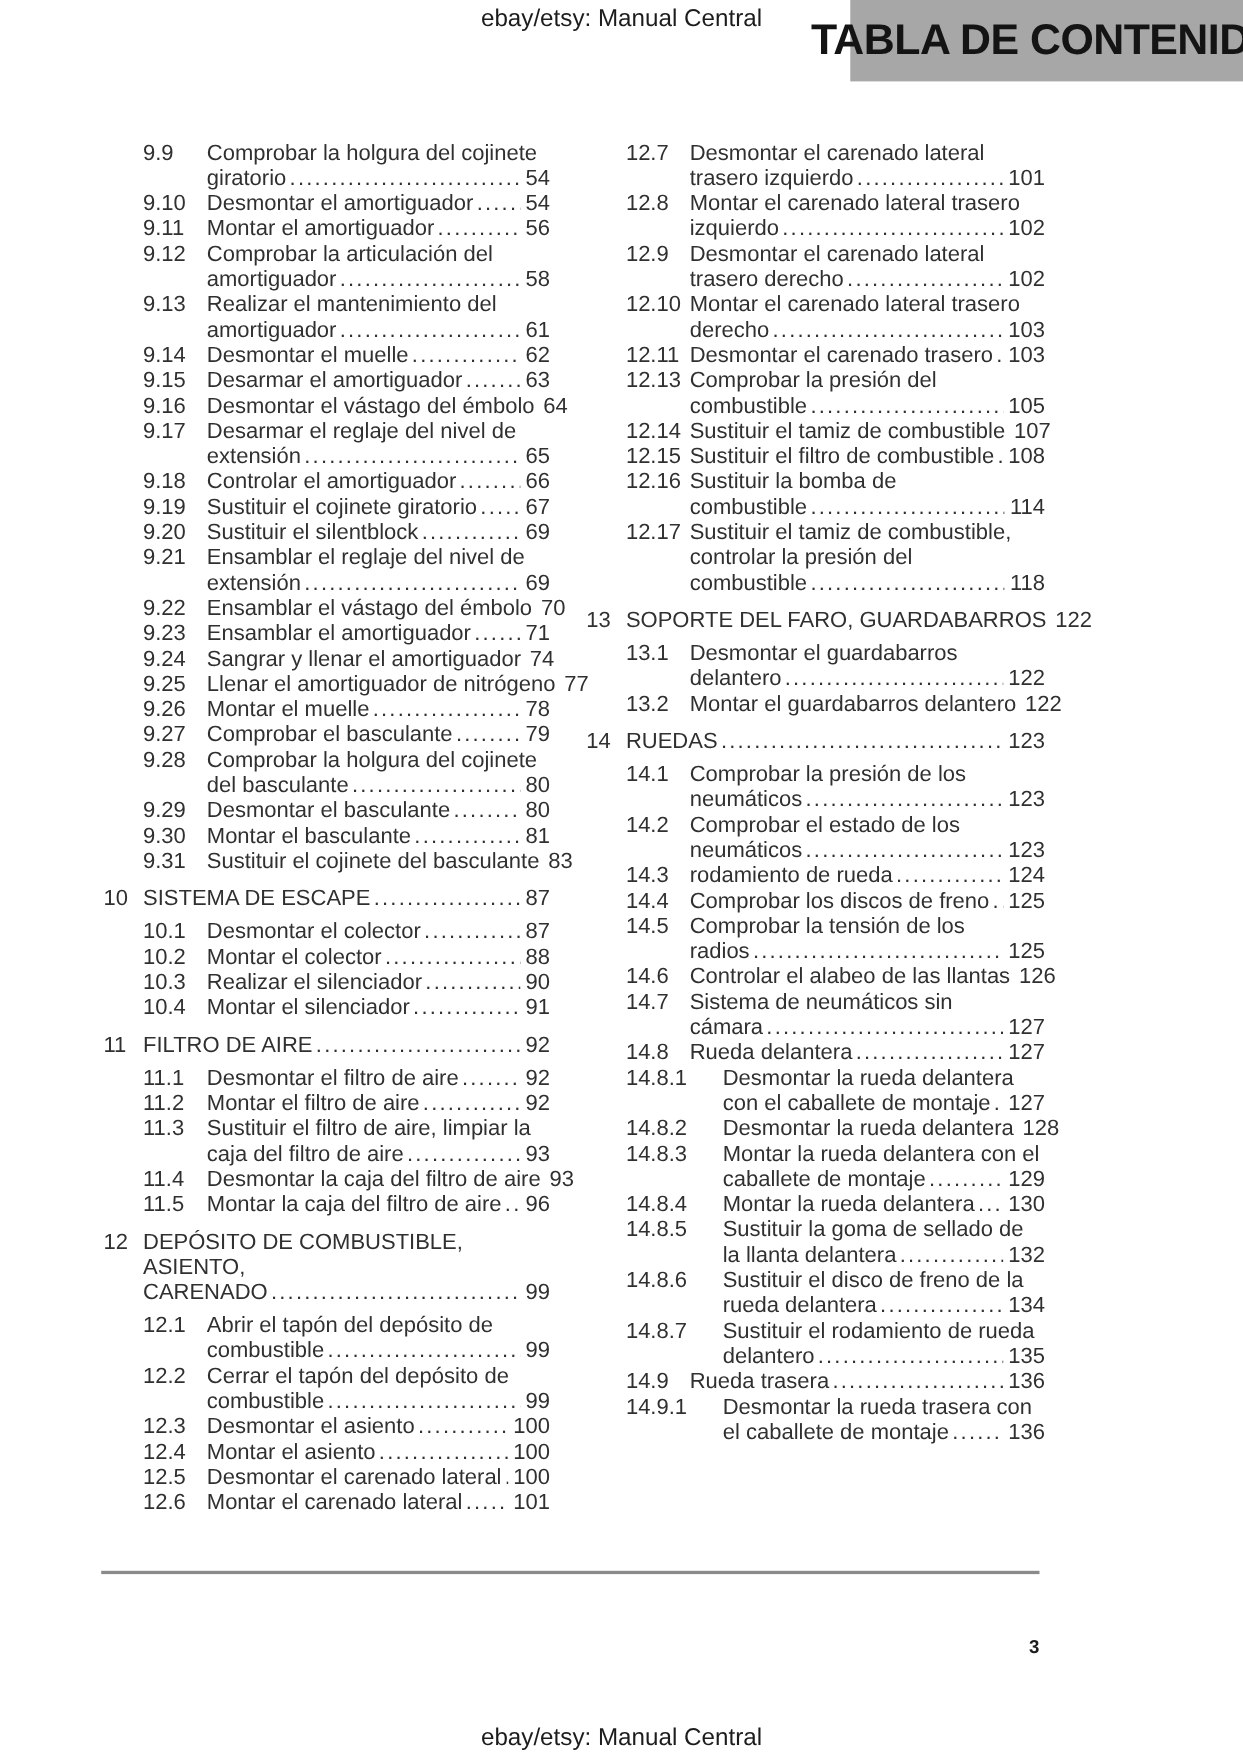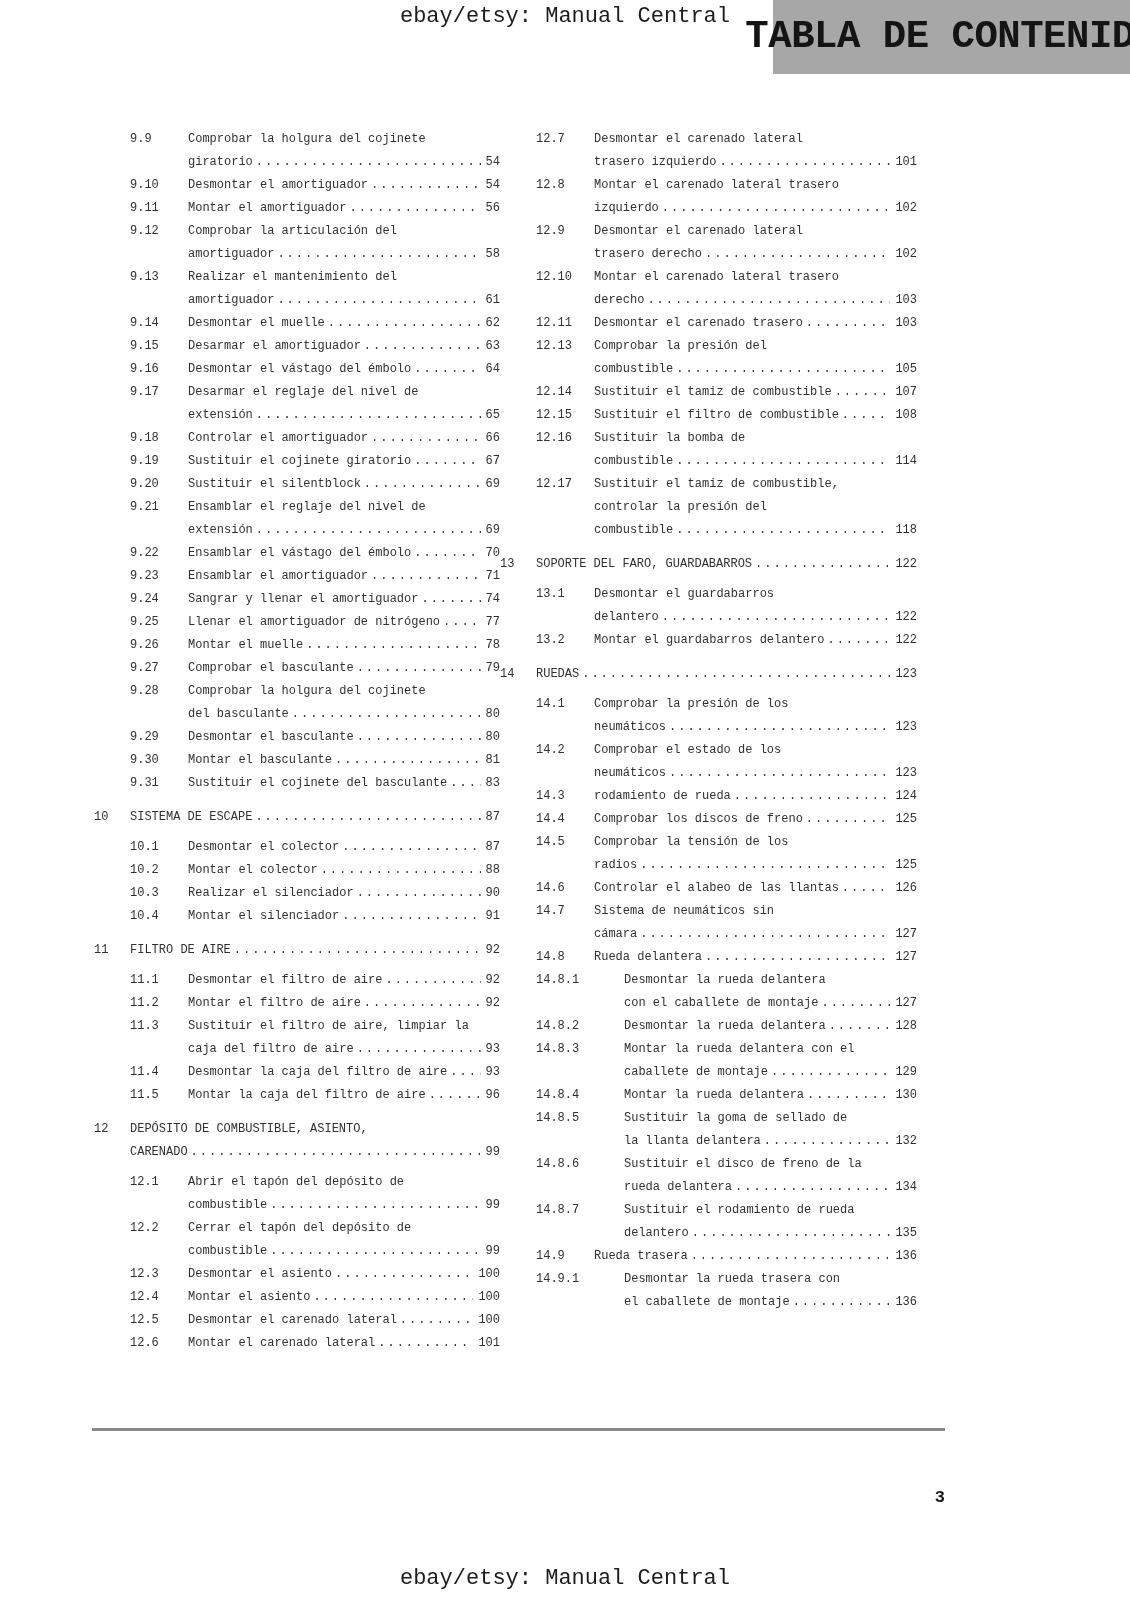--- a/index.html
+++ b/index.html
@@ -1,41 +1,41 @@
 <!DOCTYPE html>
 <html><head>
 <meta charset="utf-8">
 <style>
   html,body { margin:0; padding:0; background:#ffffff; }
   .page {
     position:relative; width:1130px; height:1600px; background:#ffffff;
-    font-family:Liberation Mono, monospace; color:#303030; overflow:hidden;
+    font-family:Liberation Sans, sans-serif; color:#303030; overflow:hidden;
   }
 
   
   .top-watermark {
     position:absolute; top:4px; left:0; width:100%;
     text-align:center; font-size:22px; color:#1c1c1c;
   }
 
   
   .title-box {
     position:absolute; top:0; right:0; width:357px; height:74px;
     background:#a7a7a7; display:flex; align-items:center; justify-content:center;
   }
   .title-box .title-text {
     font-weight:bold; font-size:39px; color:#141414; letter-spacing:-0.5px;
     white-space:nowrap;
   }
 
   
   .toc { position:absolute; left:94px; top:128px; display:flex; }
-  .toc-col { font-size:12px; line-height:23px; }
+  .toc-col { font-size:20px; line-height:23px; }
   .toc-col.left  { width:406px; }
-  .toc-col.right { width:417px; }
+  .toc-col.right { width:417px; margin-left:33px; }
 
   .entry { position:relative; }
   .entry .num { position:absolute; top:0; left:36px; }
   .entry .body { margin-left:94px; }
 
   .entry.section { margin-top:11px; margin-bottom:7px; }
   .entry.section .num { left:0; }
   .entry.section .body { margin-left:36px; }
 
   .entry.subsub .num { left:36px; }

